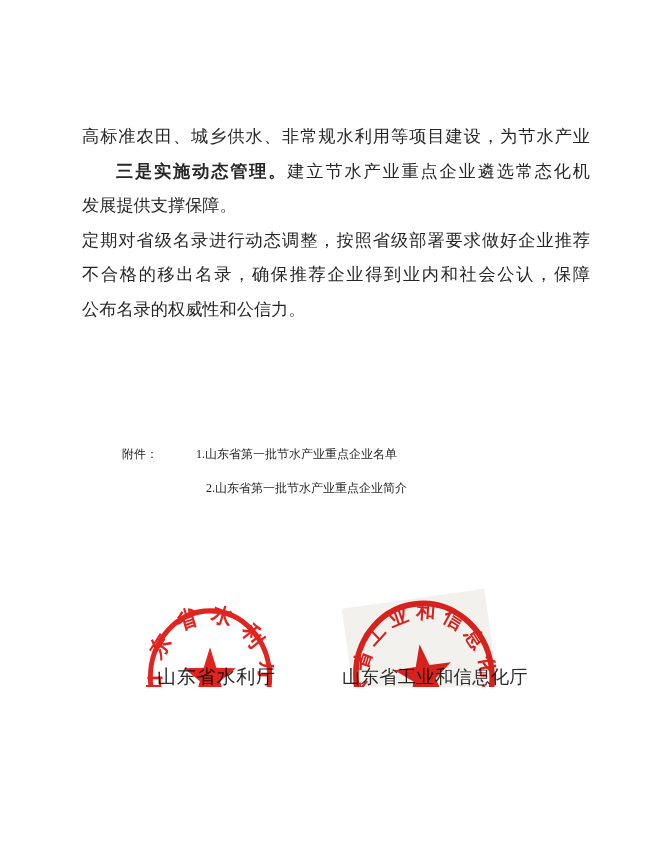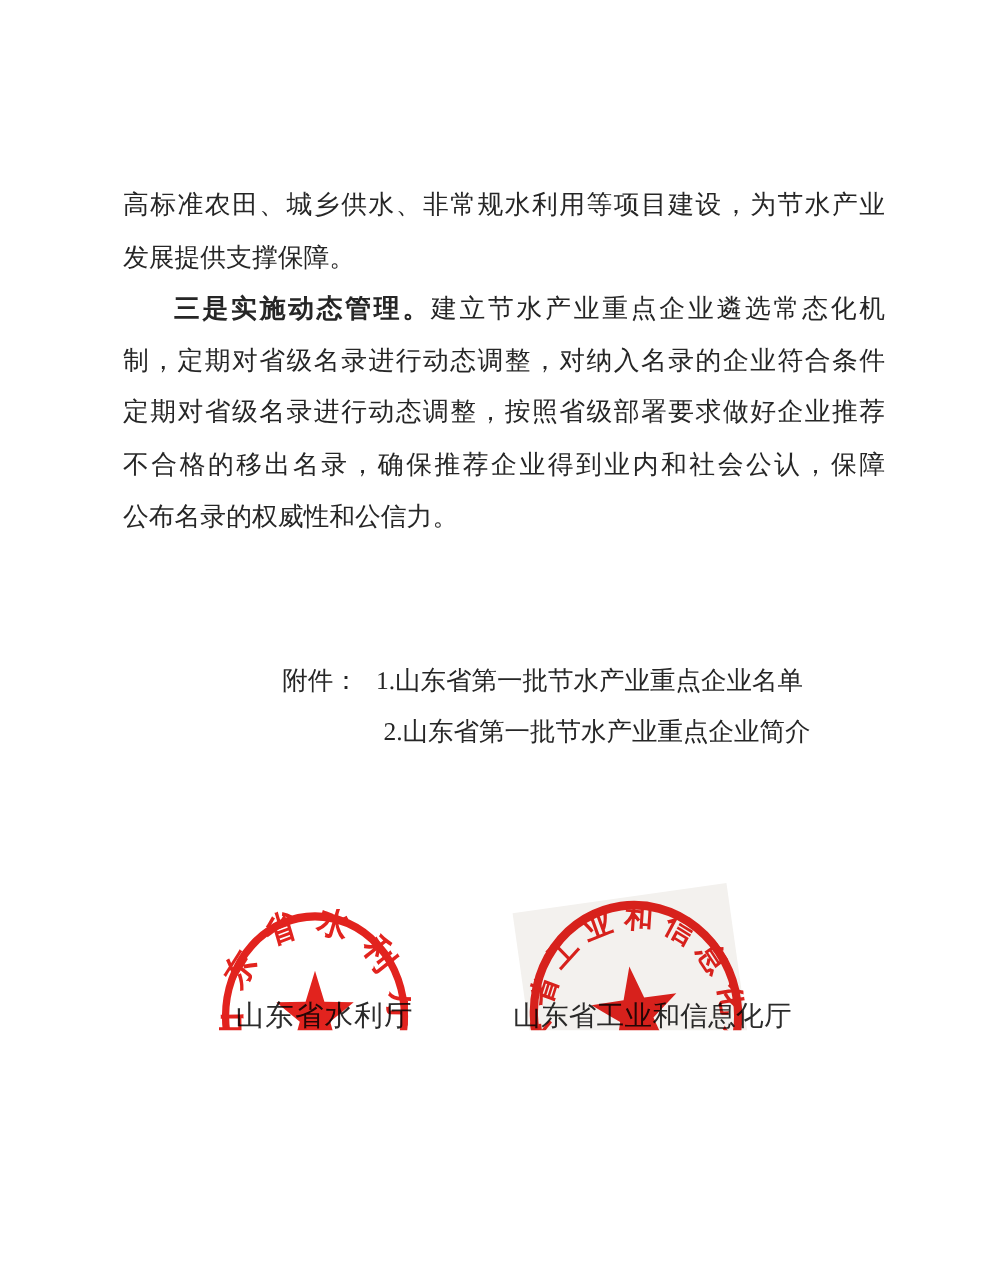--- a/index.html
+++ b/index.html
@@ -31,24 +31,23 @@
     text-align-last:justify;
     text-justify:inter-character;
   }
   .line.indent{ text-indent:34px; }
   .lead{ font-weight:bold; }
   
   .attachments{
     position:absolute;
     left:82px; top:437px;
     width:508px;
-    font-size:17px;
+    font-size:12px;
     line-height:34px;
     color:#262626;
-    text-align:center;
   }
   .att-line1{ padding-left:40px; white-space:nowrap; }
   .att-label{ display:inline-block; width:74px; }
   .att-line2{ padding-left:124px; white-space:nowrap; }
   
   .seal{ position:absolute; mix-blend-mode:multiply; }
   .seal-left{ left:146px; top:606px; width:128px; height:143px; }
   .seal-right-wrap{
     position:absolute; left:350px; top:596px;
     width:148px; height:162px;
@@ -76,23 +75,22 @@
   .sig-right{ left:342px; top:664px; font-size:18.4px; letter-spacing:0.2px; }
   .sig-date{ left:370px; top:673px; font-size:18px; letter-spacing:2px;margin-top:28px; }
 </style>
 </head>
 <body>
 
 <div class="page">
 
   <div class="body-text">
     <div class="line full">高标准农田、城乡供水、非常规水利用等项目建设，为节水产业</div>
+    <div class="line full indent"><span class="lead">三是实施动态管理。</span><span>建立节水产业重点企业遴选常态化机</span></div>
     <div class="line">发展提供支撑保障。</div>
-    <div class="line full indent"><span class="lead">三是实施动态管理。</span><span>建立节水产业重点企业遴选常态化机</span></div>
-    <div class="line full">制，定期对省级名录进行动态调整，对纳入名录的企业符合条件</div>
     <div class="line full">定期对省级名录进行动态调整，按照省级部署要求做好企业推荐</div>
     <div class="line full">不合格的移出名录，确保推荐企业得到业内和社会公认，保障</div>
     <div class="line">公布名录的权威性和公信力。</div>
   </div>
 
   <div class="attachments">
     <div class="att-line1"><span class="att-label">附件：</span><span>1.山东省第一批节水产业重点企业名单</span></div>
     <div class="att-line2"><span>2.山东省第一批节水产业重点企业简介</span></div>
   </div>
 

